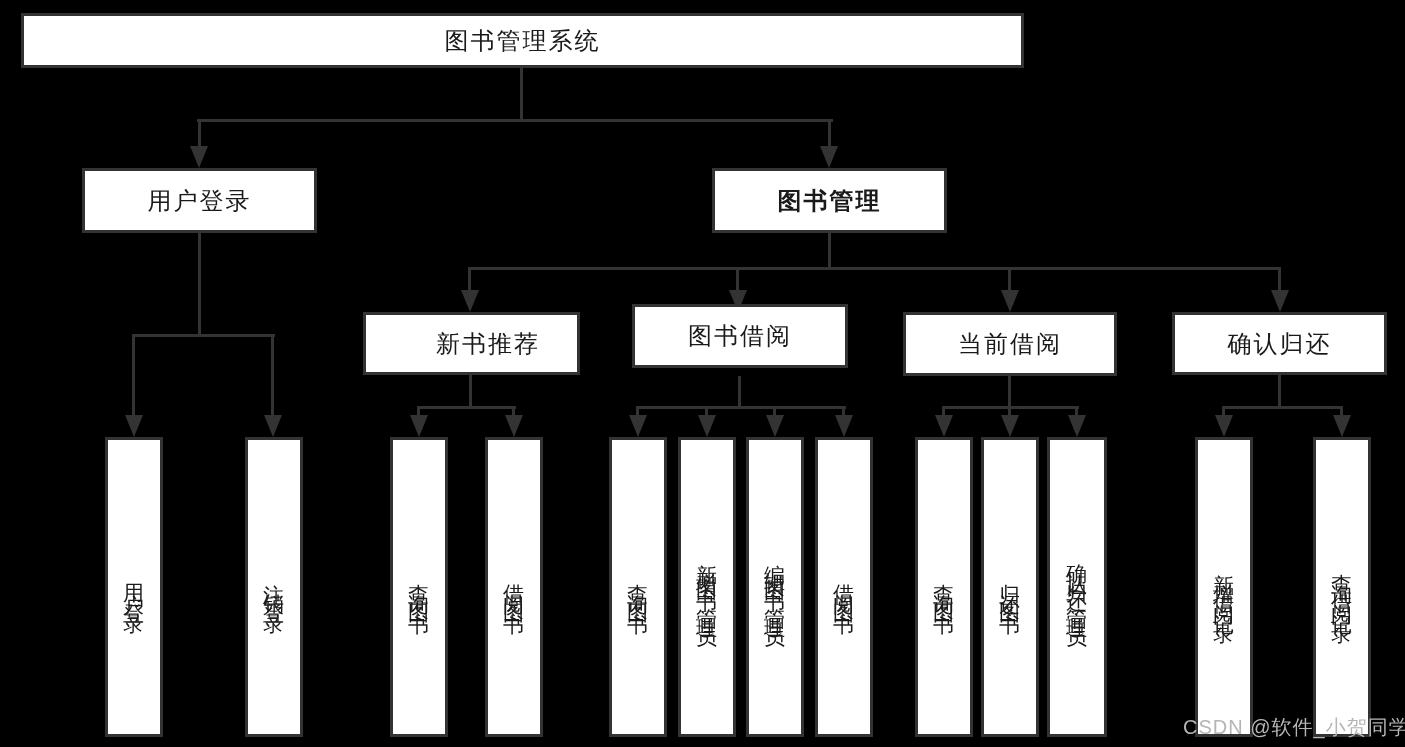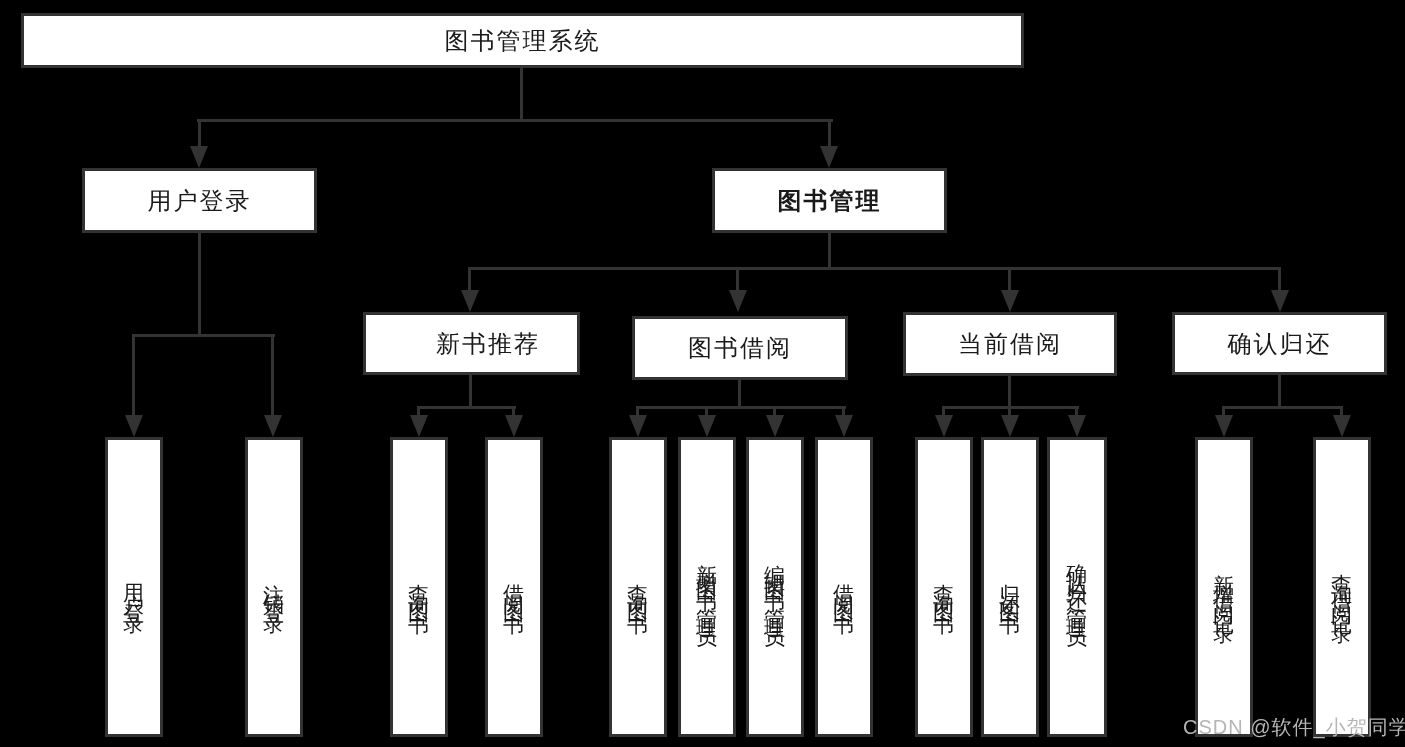--- a/index.html
+++ b/index.html
@@ -123,21 +123,21 @@
   <div class="box" style="left:82px;top:168px;width:235px;height:65px;">
     <span>用户登录</span>
   </div>
   <div class="box" style="left:712px;top:168px;width:235px;height:65px;font-weight:bold;">
     <span>图书管理</span>
   </div>
 
   <div class="box" style="left:363px;top:312px;width:217px;height:63px;padding-left:33px;">
     <span>新书推荐</span>
   </div>
-  <div class="box" style="left:632px;top:316px;width:216px;height:64px;">
+  <div class="box" style="left:632px;top:304px;width:216px;height:64px;">
     <span>图书借阅</span>
   </div>
   <div class="box" style="left:903px;top:312px;width:214px;height:64px;font-family:Liberation Serif, serif;">
     <span>当前借阅</span>
   </div>
   <div class="box" style="left:1172px;top:312px;width:215px;height:63px;">
     <span>确认归还</span>
   </div>
 
   <div class="box leaf" style="left:105px;top:437px;width:58px;height:300px;">

